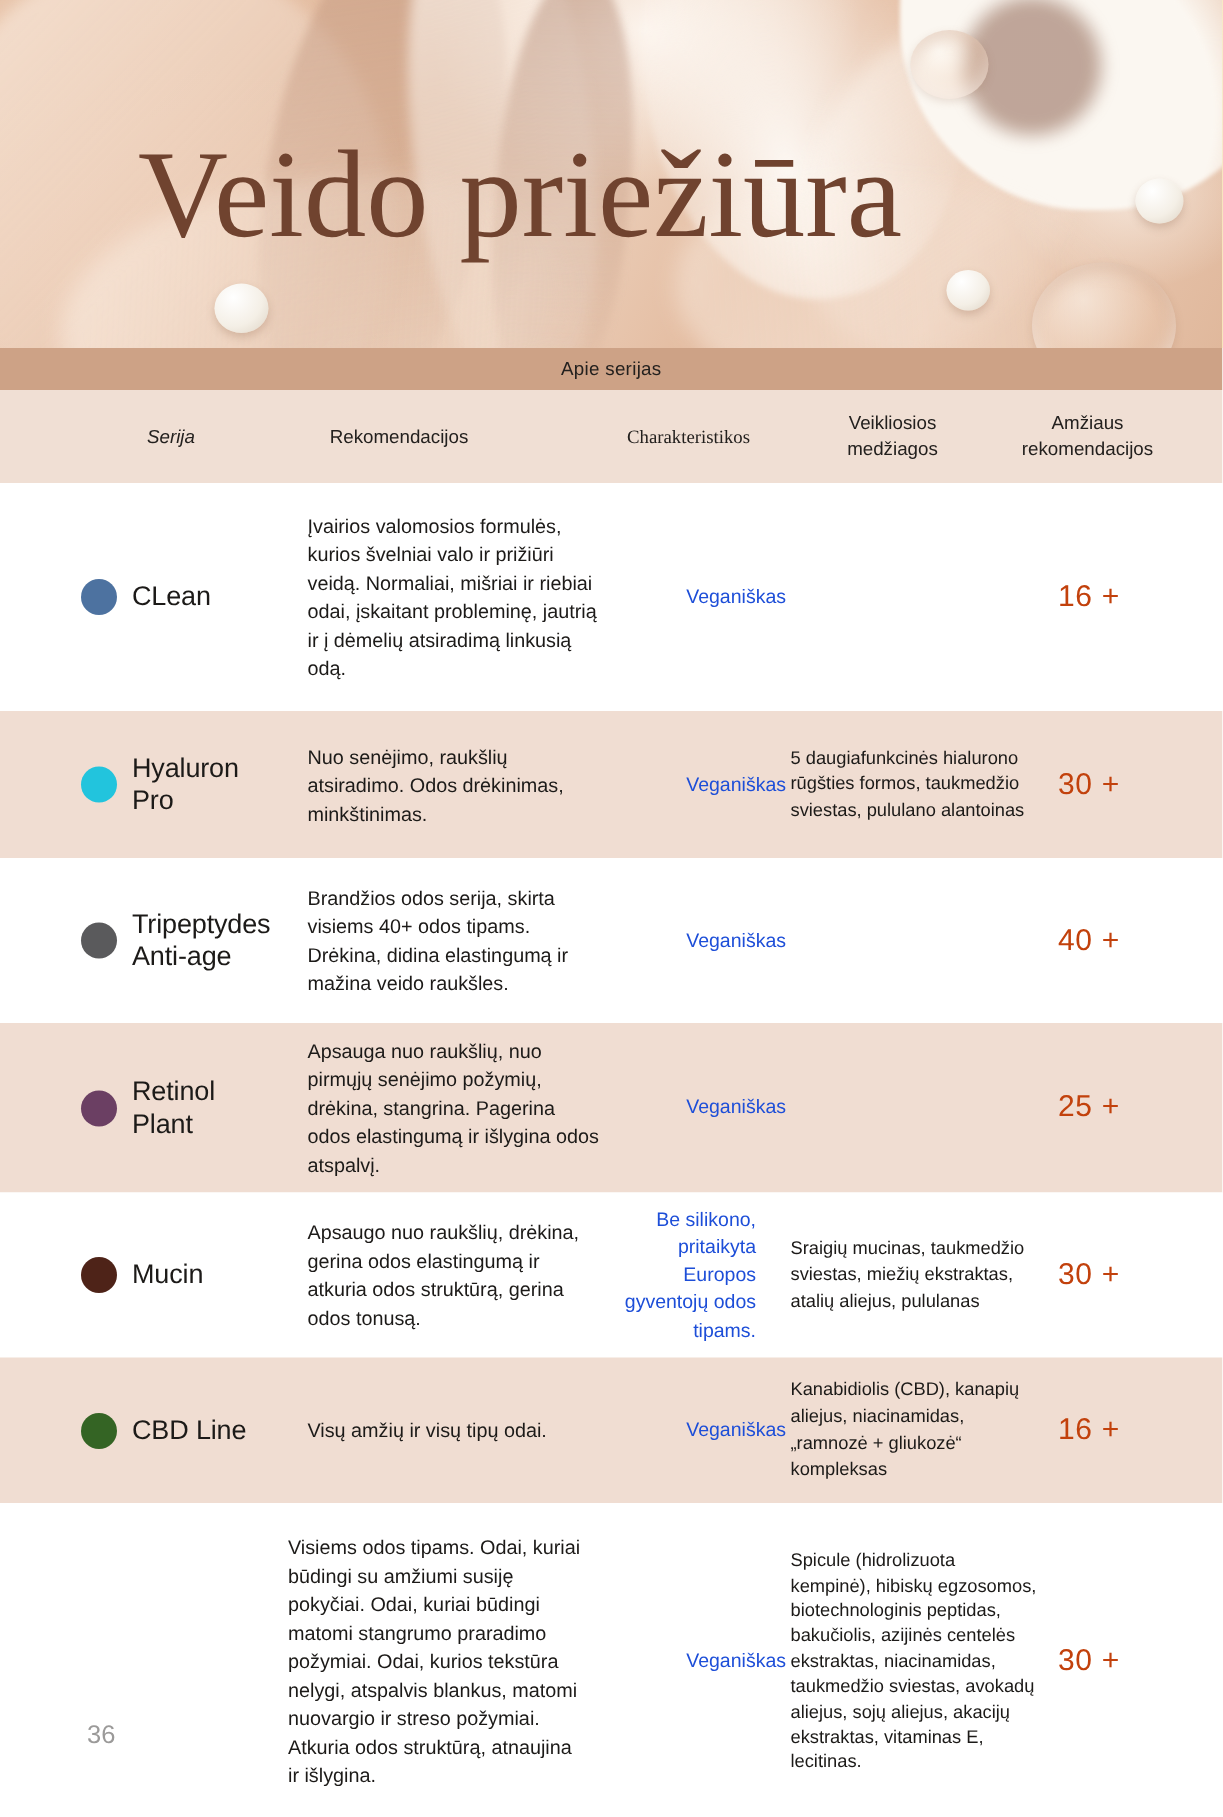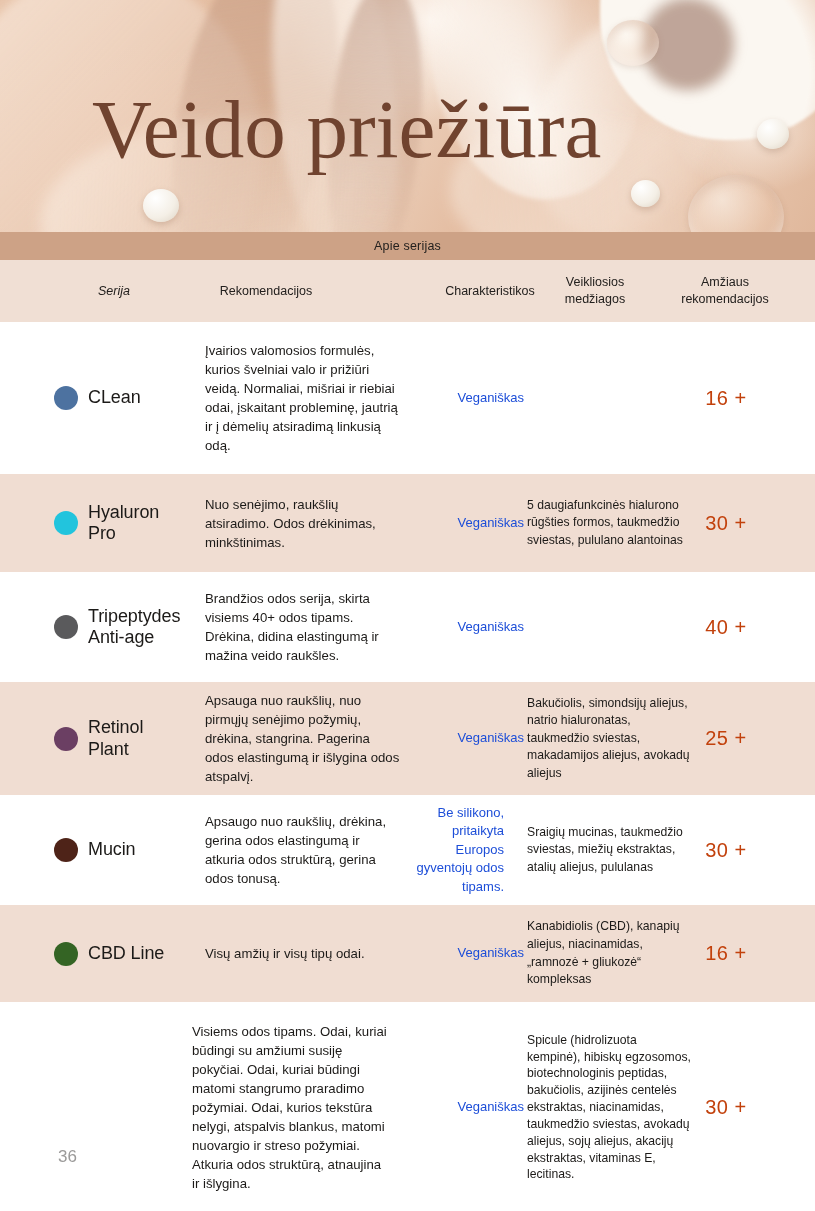--- a/index.html
+++ b/index.html
@@ -120,21 +120,21 @@
     display: flex;
     align-items: center;
     justify-content: center;
     text-align: center;
     font-size: 12.5px;
     color: #23201e;
     line-height: 1.35;
   }
   .th-serija        { left: 58px;  width: 112px; font-style: italic; }
   .th-rekom         { left: 188px; width: 156px; }
-  .th-charak        { left: 419px; width: 142px; }
+  .th-charak        { left: 388px; width: 142px; font-family: Liberation Serif, serif; }
   .th-veikl         { left: 540px; width: 110px; }
   .th-amziaus       { left: 660px; width: 130px; }
 
   .rows { width: 815px; }
 
   .row {
     position: relative;
     width: 815px;
     display: flex;
     align-items: center;
@@ -249,21 +249,20 @@
       <div class="cell c-amziaus">40 +</div>
     </div>
 
     <div class="row alt" style="height:113px">
       <div class="cell c-serija">
         <span class="dot" style="background:#6b3f63"></span>
         <span class="series-name">Retinol Plant</span>
       </div>
       <div class="cell c-rekom">Apsauga nuo raukšlių, nuo pirmųjų senėjimo požymių, drėkina, stangrina. Pagerina odos elastingumą ir išlygina odos atspalvį.</div>
       <div class="cell c-charak">Veganiškas</div>
-      <div class="cell c-veikl">Bakučiolis, simondsijų aliejus, natrio hialuronatas, taukmedžio sviestas, makadamijos aliejus, avokadų aliejus</div>
       <div class="cell c-amziaus">25 +</div>
     </div>
 
     <div class="row" style="height:110px">
       <div class="cell c-serija">
         <span class="dot" style="background:#4e2318"></span>
         <span class="series-name">Mucin</span>
       </div>
       <div class="cell c-rekom">Apsaugo nuo raukšlių, drėkina, gerina odos elastingumą ir atkuria odos struktūrą, gerina odos tonusą.</div>
       <div class="cell c-charak" style="width:92px;left:412px">Be silikono, pritaikyta Europos gyventojų odos tipams.</div>

